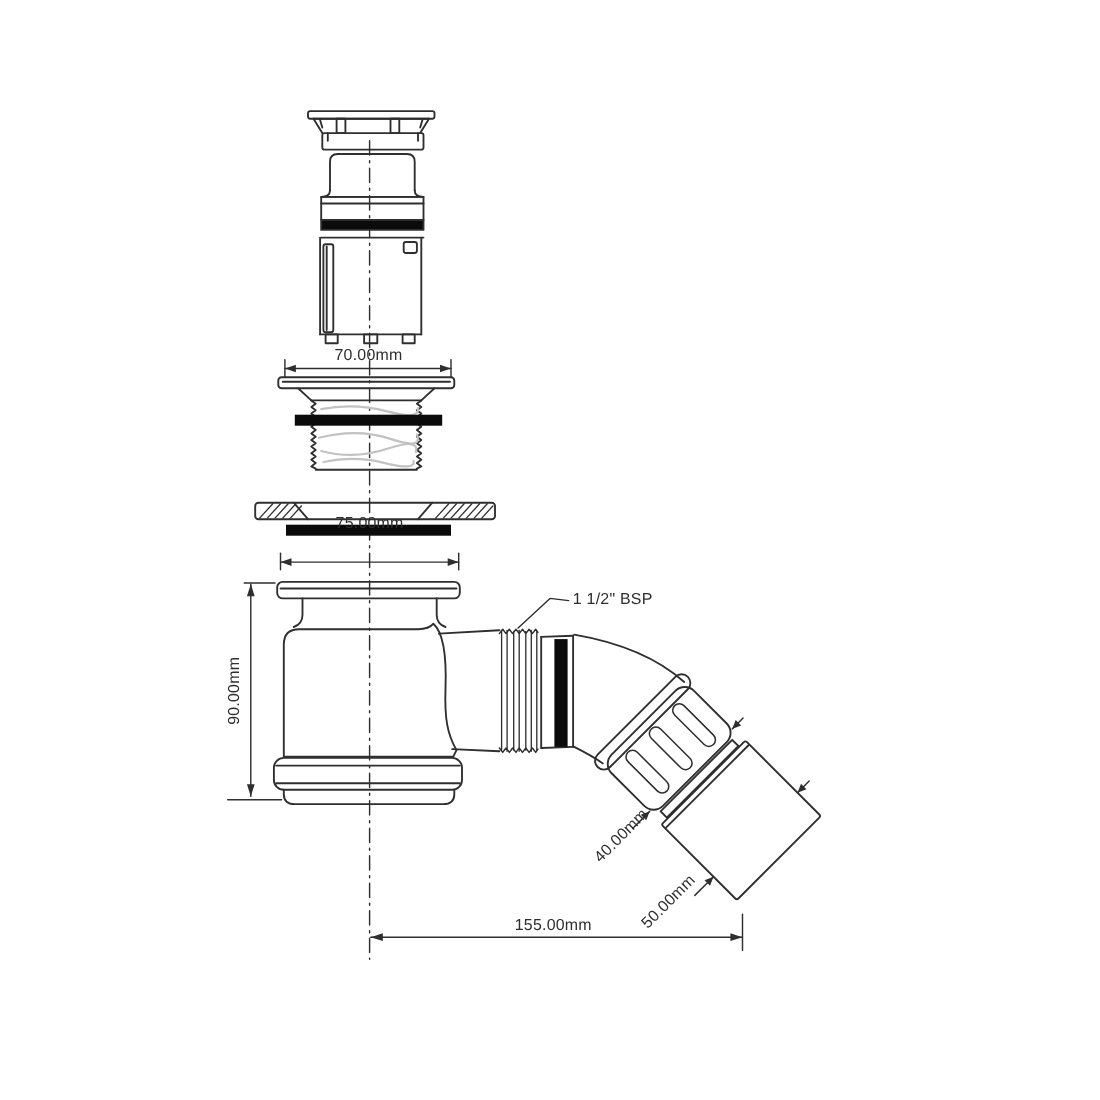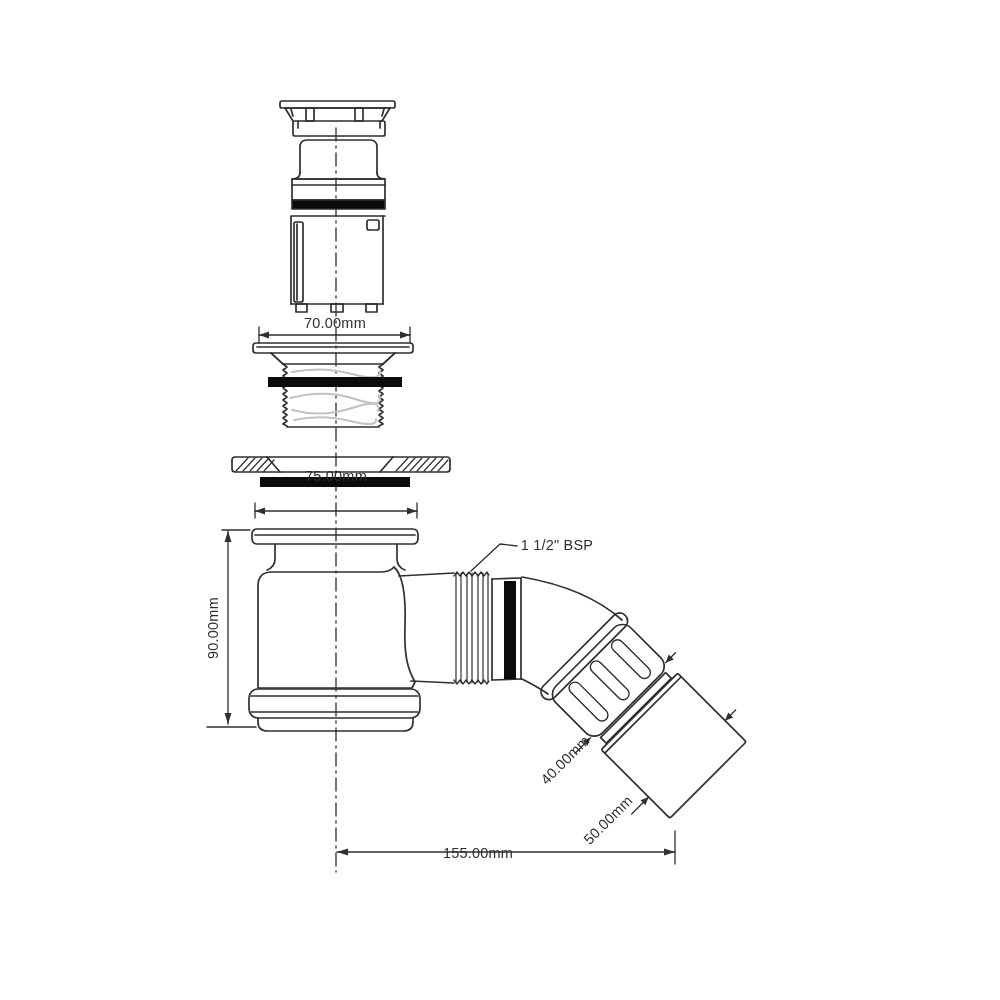--- a/index.html
+++ b/index.html
@@ -208,15 +208,15 @@
     <polyline stroke-width="1.3" points="517,546 500,544 471,571"></polyline>
   </g>
 </svg>
 
 <div class="dim-label" style="left:335px;top:323px;">70.00mm</div>
 <div class="dim-label" style="left:336px;top:476px;">75.00mm</div>
 <div class="dim-label rot90" style="left:213px;top:628px;">90.00mm</div>
 <div class="dim-label" style="left:557px;top:545px;">1 1/2" BSP</div>
 <div class="dim-label rot45" style="left:565px;top:760px;">40.00mm</div>
 <div class="dim-label rot45" style="left:608px;top:820px;">50.00mm</div>
-<div class="dim-label" style="left:478px;top:841px;margin-top:12px;">155.00mm</div>
+<div class="dim-label" style="left:503px;top:841px;">155.00mm</div>
 
 </div>
 
 </body></html>

